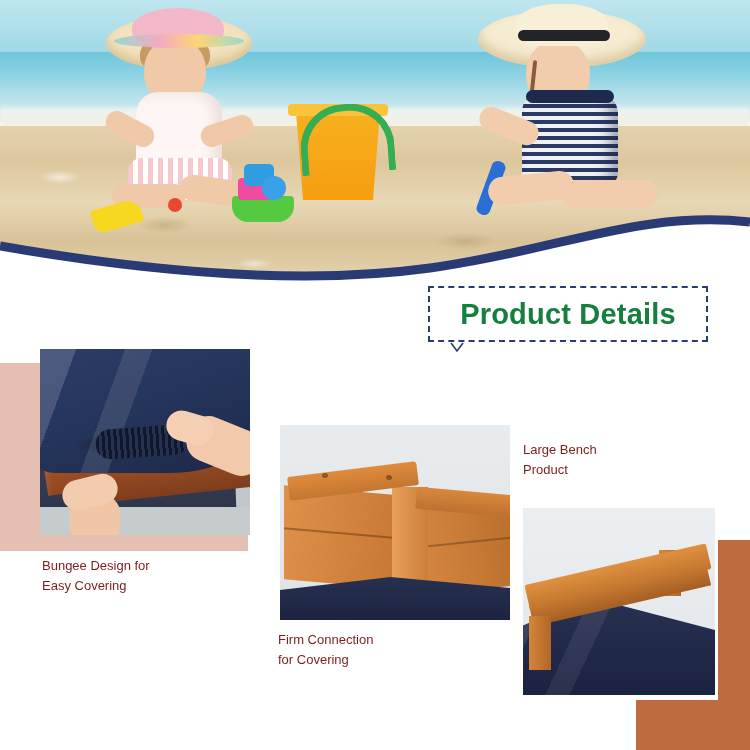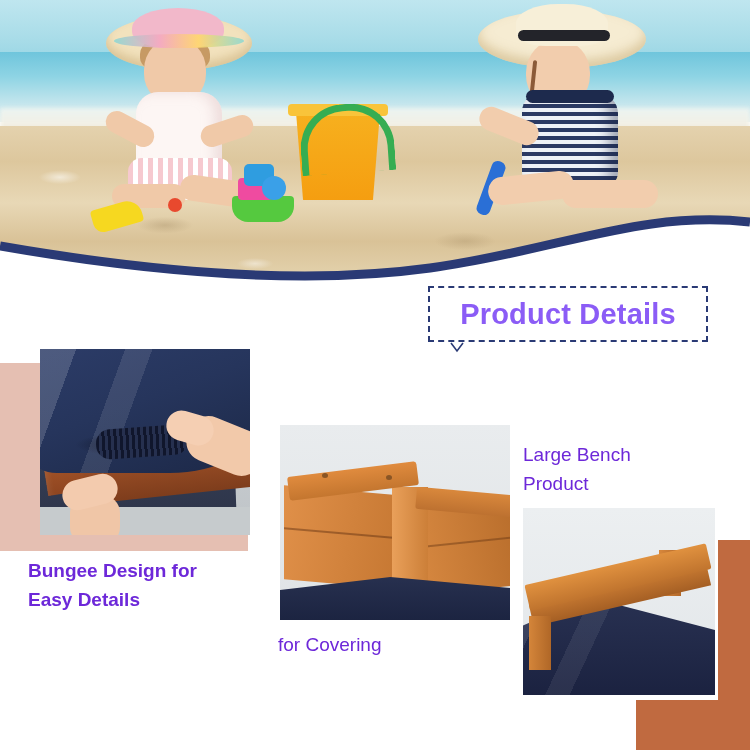--- a/index.html
+++ b/index.html
@@ -97,21 +97,21 @@
   .toy-cyan{position:absolute;left:262px;top:176px;width:24px;height:24px;border-radius:50%;background:#3aa0e8;}
   .toy-yellow{position:absolute;left:92px;top:204px;width:50px;height:24px;border-radius:4px 16px 4px 10px;
     background:#f6d820;transform:rotate(-16deg);}
   .toy-red{position:absolute;left:168px;top:198px;width:14px;height:14px;border-radius:50%;background:#e8492e;}
 
   .wave-stroke{position:absolute;left:0;top:0;width:750px;height:290px;pointer-events:none;}
 
   
   .title-box{position:absolute;left:428px;top:286px;width:280px;height:56px;
     border:2px dashed #2a3a75;box-sizing:border-box;display:flex;align-items:center;justify-content:center;}
-  .title-box .txt{font-size:29px;font-weight:bold;color:#8b5cf6;letter-spacing:.2px;white-space:nowrap;}
+  .title-box .txt{font-size:29px;font-weight:bold;color:#15803d;letter-spacing:.2px;white-space:nowrap;}
   .chevron{position:absolute;left:449px;top:341px;width:16px;height:12px;}
 
   
   .blk-pink{position:absolute;left:0;top:363px;width:80px;height:188px;background:#e5bfb2;}
   .blk-pink2{position:absolute;left:0;top:528px;width:248px;height:23px;background:#e5bfb2;}
   .blk-terra-r{position:absolute;left:718px;top:540px;width:32px;height:210px;background:#c06a40;}
   .blk-terra-b{position:absolute;left:636px;top:700px;width:114px;height:50px;background:#c06a40;}
 
   
   .card{position:absolute;overflow:hidden;background:#dfe2e4;}
@@ -176,22 +176,22 @@
   .c3 .rail{position:absolute;left:2px;top:56px;width:186px;height:26px;
     background:linear-gradient(#e0913f,#c0742e);transform:rotate(-13deg);border-radius:2px;}
   .c3 .railface{position:absolute;left:6px;top:76px;width:182px;height:22px;
     background:linear-gradient(#c87a32,#a55f24);transform:rotate(-13deg);}
   .c3 .legL{position:absolute;left:6px;top:108px;width:22px;height:54px;
     background:linear-gradient(90deg,#d4853a,#b06727);}
   .c3 .legR{position:absolute;left:136px;top:42px;width:22px;height:46px;
     background:linear-gradient(90deg,#d8883c,#b2682a);}
 
   
-  .cap{position:absolute;color:#6d28d9;font-size:19px;line-height:1.55;}
-  .cap1{left:28px;top:556px;width:220px;font-weight:bold;}
+  .cap{position:absolute;color:#7f1d1d;font-size:13px;line-height:1.55;}
+  .cap1{left:42px;top:556px;width:220px;}
   .cap2{left:278px;top:630px;width:220px;}
   .cap3{left:523px;top:440px;width:200px;}
 </style>
 </head>
 <body>
 
 <div class="stage">
 
   <div class="hero">
     <svg width="0" height="0" style="position:absolute">
@@ -297,23 +297,24 @@
     <div class="bg"></div>
     <div class="liner"></div>
     <div class="legR"></div>
     <div class="railface"></div>
     <div class="rail"></div>
     <div class="legL"></div>
   </div>
 
   <div class="cap cap1">
     <div>Bungee Design for</div>
-    <div>Easy Details</div>
+    <div>Easy Covering</div>
   </div>
   <div class="cap cap2">
+    <div>Firm Connection</div>
     <div>for Covering</div>
   </div>
   <div class="cap cap3">
     <div>Large Bench</div>
     <div>Product</div>
   </div>
 
 </div>
 
 </body></html>

